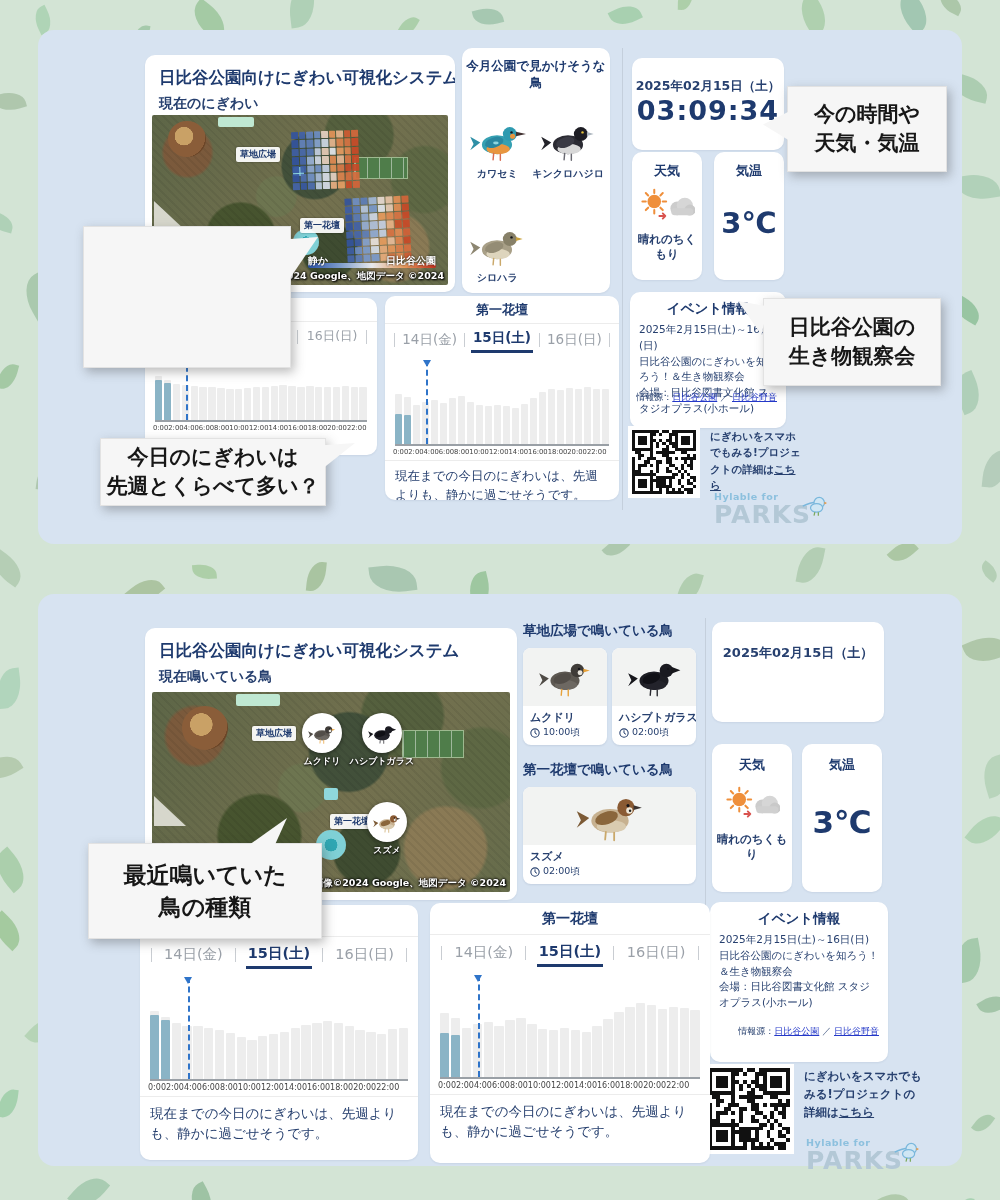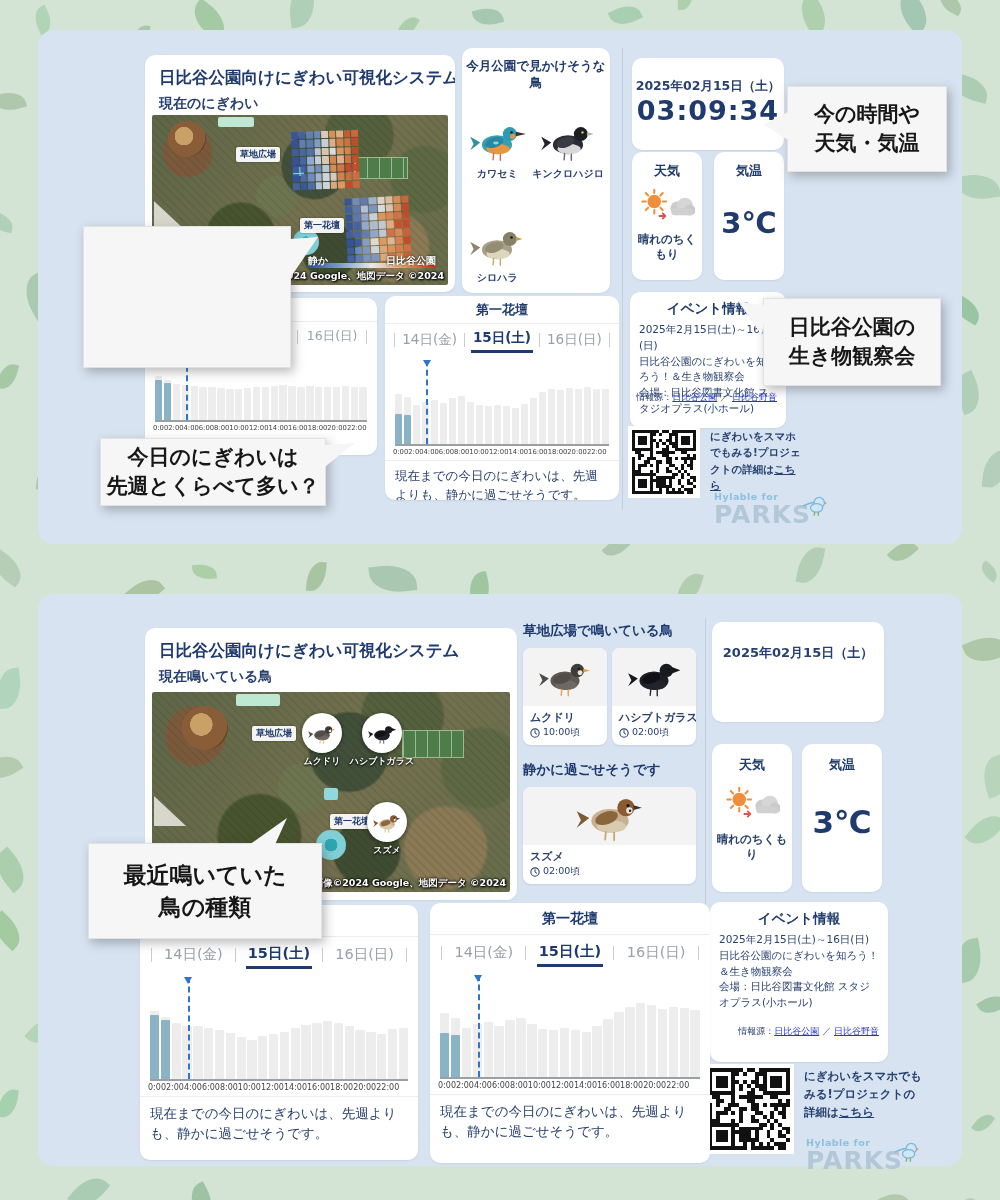--- a/index.html
+++ b/index.html
@@ -1282,21 +1282,21 @@
             <div class="sing-name">ハシブトガラス</div>
             <div class="sing-time">
               <svg viewBox="0 0 12 12" width="10">
  <circle cx="6" cy="6" r="5" fill="none" stroke="#27406f" stroke-width="1.3"></circle>
  <path d="M6,3.2 V6 L8,7.4" stroke="#27406f" stroke-width="1.2" fill="none" stroke-linecap="round"></path>
               </svg>
               <span>02:00頃</span>
             </div>
           </div>
         </div>
-        <div class="sec-head" style="margin: 16px 0px 8px;">静かに過ごせそうです</div>
+        <div class="sec-head" style="margin: 16px 0px 8px;">第一花壇で鳴いている鳥</div>
         <div style="display: flex; gap: 5px;">
           <div class="sing-card" style="width: 173px;">
             <div class="sing-img" style="height: 58px;">
               <svg viewBox="0 0 104 78" width="72">
  <path d="M22,42 L4,32 L10,45 L4,56 Z" fill="#7c5a36"></path>
  <ellipse cx="52" cy="46" rx="27" ry="17" fill="#c7b190"></ellipse>
  <ellipse cx="54" cy="54" rx="21" ry="9" fill="#d9cbb0"></ellipse>
  <ellipse cx="47" cy="42" rx="17" ry="9" fill="#8a663c" transform="rotate(-18 47 42)"></ellipse>
 
  <circle cx="75" cy="27" r="12.5" fill="#8a5a33"></circle>

